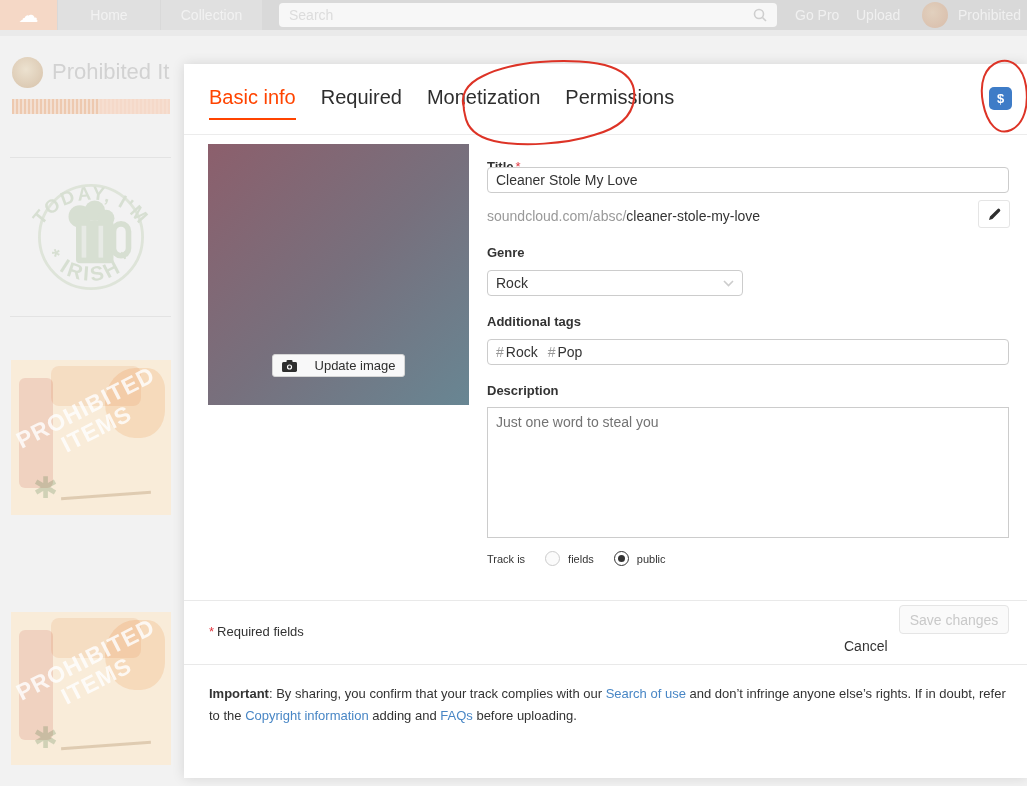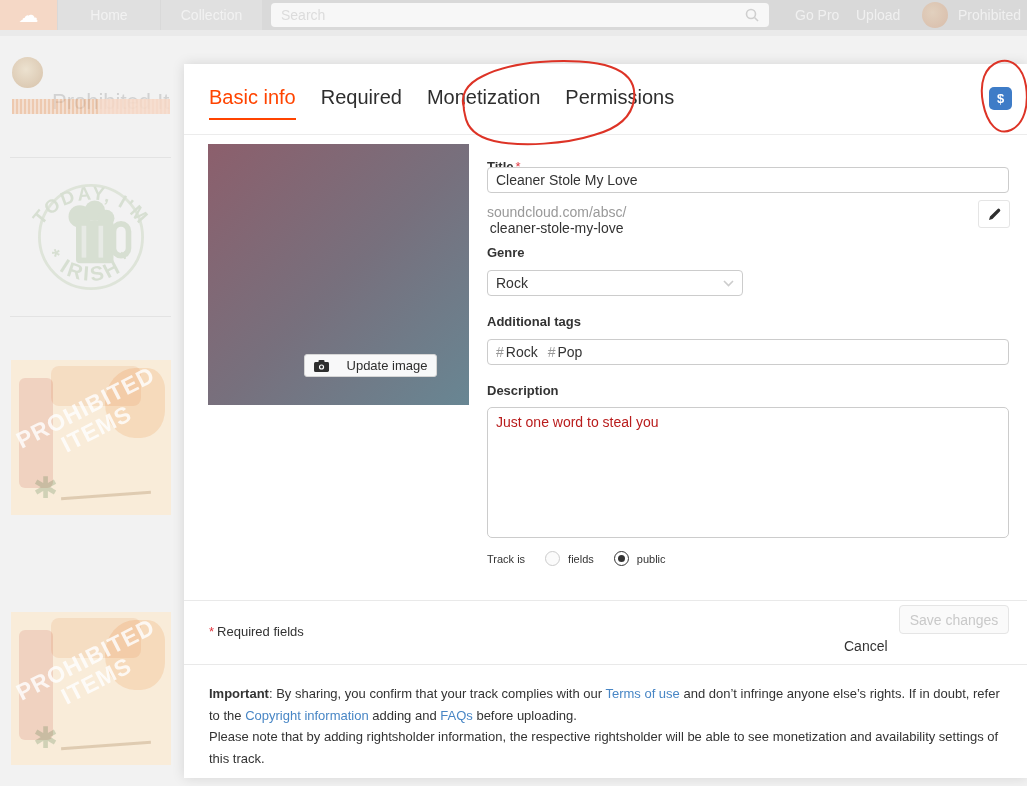--- a/index.html
+++ b/index.html
@@ -10,34 +10,34 @@
 
   
   #topbar { left:0; top:0; width:1027px; height:30px; background:#d9d9d9; }
   #topbar-strip { left:0; top:30px; width:1027px; height:6px; background:#eaeaea; }
   .logo-block { left:0; top:0; width:57px; height:30px; background:#f5d8c6; color:#ffffff;
                 display:flex; align-items:center; justify-content:center; font-size:20px; }
   .nav-item { top:0; height:30px; background:#e0e0e0; color:#f2f2f2; font-size:14px;
               display:flex; align-items:center; justify-content:center; }
   #nav-home { left:58px; width:102px; }
   #nav-collection { left:161px; width:101px; }
-  #search-box { left:271px; top:3px; width:498px; height:24px; background:#f7f7f7; border-radius:4px; }
+  #search-box { left:279px; top:3px; width:498px; height:24px; background:#f7f7f7; border-radius:4px; }
   #search-box input { width:100%; height:100%; border:0; background:transparent; outline:none;
                       padding:0 30px 0 10px; font-size:14px; color:#c9c9c9; font-family:inherit; }
   #search-box input::placeholder { color:#dcdcdc; }
   #search-icon { right:10px; top:5px; width:14px; height:14px; }
   .hdr-link { top:0; height:30px; display:flex; align-items:center; color:#f0f0f0; font-size:14px; }
   #hdr-avatar { left:922px; top:2px; width:26px; height:26px; border-radius:50%;
                 background:radial-gradient(circle at 40% 40%, #e8c9a8, #d8a583); opacity:.55; }
 
   
   #bg-avatar { left:12px; top:57px; width:31px; height:31px; border-radius:50%;
                background:radial-gradient(circle at 45% 40%, #eadcc4, #cdb191); opacity:.75; }
   #bg-title { left:52px; top:59px; width:132px; height:30px; overflow:hidden; white-space:nowrap;
-              font-size:22px; color:#d2d2d2;margin-top:30px; }
+              font-size:22px; color:#d2d2d2; }
   #bg-wave { left:12px; top:99px; width:158px; height:15px; opacity:.5;
              background:repeating-linear-gradient(90deg,#e9a06c 0 2px,#f4cdb2 2px 4px); }
   #bg-wave-right { left:100px; top:99px; width:70px; height:15px; background:#f6ddd0; opacity:.8; }
   .bg-divider { left:10px; width:161px; height:1px; background:#e3e3e3; }
   #badge-wrap { left:11px; top:158px; width:159px; height:157px; display:flex; align-items:center; justify-content:center; }
   .poster { left:11px; width:160px; height:155px; background:#f9ecd9; overflow:hidden; }
   #poster-1 { top:360px; } #poster-2 { top:612px; height:153px; }
   .poster .blob-red { position:absolute; left:8px; top:18px; width:34px; height:110px; background:#c0392b; opacity:.14; border-radius:6px; }
   .poster .blob-orange { position:absolute; right:6px; top:8px; width:60px; height:70px; background:#e67e22; opacity:.16; border-radius:50% 30% 40% 50%; }
   .poster .blob-tan { position:absolute; left:40px; top:6px; width:90px; height:40px; background:#d35400; opacity:.10; border-radius:8px; }
@@ -54,40 +54,40 @@
   .tab.active { color:#ff4400; border-bottom:2.5px solid #ff4400; }
   #tabs-divider { left:0; top:70px; width:843px; height:1px; background:#ececec; }
   #dollar-btn { left:805px; top:23px; width:23px; height:23px; background:#3e7cc7; border-radius:5px;
                 color:#fff; font-size:13px; font-weight:bold; display:flex; align-items:center; justify-content:center; }
 
   #artwork { left:24px; top:80px; width:261px; height:261px;
              background:linear-gradient(135deg,#8c5f6c 0%,#77707d 52%,#688693 100%); }
   #update-btn { position:absolute; left:50%; bottom:28px; transform:translateX(-50%);
                 background:rgba(255,255,255,.95); border:1px solid #d6d6d6; border-radius:3px;
                 height:23px; padding:0 9px; display:flex; align-items:center; gap:18px;
-                font-size:13px; color:#2e2e2e; white-space:nowrap; cursor:pointer;margin-left:32px; }
+                font-size:13px; color:#2e2e2e; white-space:nowrap; cursor:pointer; }
 
   .form-label { left:303px; font-size:13px; font-weight:bold; color:#333; }
   .req { color:#e0363f; margin-left:2px; font-weight:normal; }
   .t-input { left:303px; width:522px; height:26px; border:1px solid #ccc; border-radius:4px;
              font-size:14px; color:#333; padding:0 8px; font-family:inherit; background:#fff; }
-  #permalink { left:303px; top:140px; font-size:14px; height:24px; display:flex; align-items:center;flex-direction:column; }
+  #permalink { left:303px; top:140px; font-size:14px; height:24px; display:flex; align-items:center; }
   #permalink .pl-prefix { color:#999; }
   #permalink .pl-slug { color:#333; }
   #pencil-btn { left:794px; top:136px; width:32px; height:28px; border:1px solid #e5e5e5; border-radius:3px;
                 background:#fff; display:flex; align-items:center; justify-content:center; cursor:pointer; }
   #genre-select { left:303px; top:206px; width:256px; height:26px; border:1px solid #ccc; border-radius:4px;
                   background:#fff; font-size:14px; color:#333; display:flex; align-items:center;
                   padding:0 8px; justify-content:space-between; cursor:pointer; }
   #tags-input { left:303px; top:275px; width:522px; height:26px; border:1px solid #ccc; border-radius:4px;
                 background:#fff; font-size:14px; display:flex; align-items:center; padding:0 8px; gap:2px; }
   #tags-input .hash { color:#999; }
   #tags-input .word { color:#333; margin-right:8px; }
-  #desc-area { left:303px; top:343px; width:522px; height:131px; border:1px solid #ccc; border-radius:5px;
-               font-size:14px; color:#b91c1c; padding:6px 8px; font-family:inherit; resize:none; outline:none; }
+  #desc-area { left:303px; top:343px; width:522px; height:131px; border:1px solid #ccc; border-radius:0;
+               font-size:14px; color:#737373; padding:6px 8px; font-family:inherit; resize:none; outline:none; }
   #track-row { left:303px; top:487px; display:flex; align-items:center; gap:8px; font-size:11px; color:#333; }
   .radio { width:15px; height:15px; border-radius:50%; border:1px solid #ccc; background:#fbfbfb; margin-left:12px; cursor:pointer; }
   .radio.checked { border:1px solid #333; background:#fff; display:flex; align-items:center; justify-content:center; }
   .radio.checked::after { content:""; width:7px; height:7px; border-radius:50%; background:#333; }
 
   .modal-divider { left:0; width:843px; height:1px; background:#e9e9e9; }
   #required-note { left:25px; top:560px; font-size:13px; color:#333; }
   #cancel-btn { left:660px; top:558px; font-size:14px; color:#333; cursor:pointer;margin-top:16px; }
   #save-btn { left:715px; top:541px; width:110px; height:29px; background:#fafafa; border:1px solid #e5e5e5;
               border-radius:4px; color:#c9c9c9; font-size:14px; font-family:inherit; }
@@ -246,23 +246,22 @@
 
     <div class="abs modal-divider" style="top:536px;"></div>
     <div class="abs" id="required-note">
       <span class="req" style="margin:0 3px 0 0;">*</span><span>Required fields</span>
     </div>
     <div class="abs" id="cancel-btn">Cancel</div>
     <button class="abs" id="save-btn" disabled="">Save changes</button>
     <div class="abs modal-divider" style="top:600px;"></div>
 
     <div class="abs legal" id="legal-p1">
-      <b>Important</b><span>: By sharing, you confirm that your track complies with our </span><a>Terms of use</a><span> and don’t infringe anyone else’s rights. If in doubt, refer to the </span><a>Copyright information</a><span> adding and </span><a>FAQs</a><span> before uploading.</span>
-    </div>
-    <div class="abs legal" id="legal-p2">Please note that by adding rightsholder information, the respective rightsholder will be able to see monetization and availability settings of this track.</div>
+      <b>Important</b><span>: By sharing, you confirm that your track complies with our </span><a>Search of use</a><span> and don’t infringe anyone else’s rights. If in doubt, refer to the </span><a>Copyright information</a><span> adding and </span><a>FAQs</a><span> before uploading.</span>
+    </div>
   </div>
 
   <svg class="abs" id="annotations" viewBox="0 0 1027 786">
     <path d="M 464,108 C 460,96 466,84 483,76 C 497,69 516,64 540,62 C 566,60 595,61 611,67 C 628,73 636,84 634,99 C 632,116 620,128 594,135 C 566,144 522,147 494,141 C 477,137 467,128 465,115 C 464,111 463,106 464,103" fill="none" stroke="#dd3326" stroke-width="2" stroke-linecap="round" stroke-linejoin="round"></path>
     <path d="M 983,103 C 979,82 985,67 998,62 C 1011,57 1023,67 1026,86 C 1029,106 1024,124 1011,130 C 998,136 987,124 983,103" fill="none" stroke="#dd3326" stroke-width="2" stroke-linecap="round" stroke-linejoin="round"></path>
   </svg>
 
 </div>
 
 </body></html>

